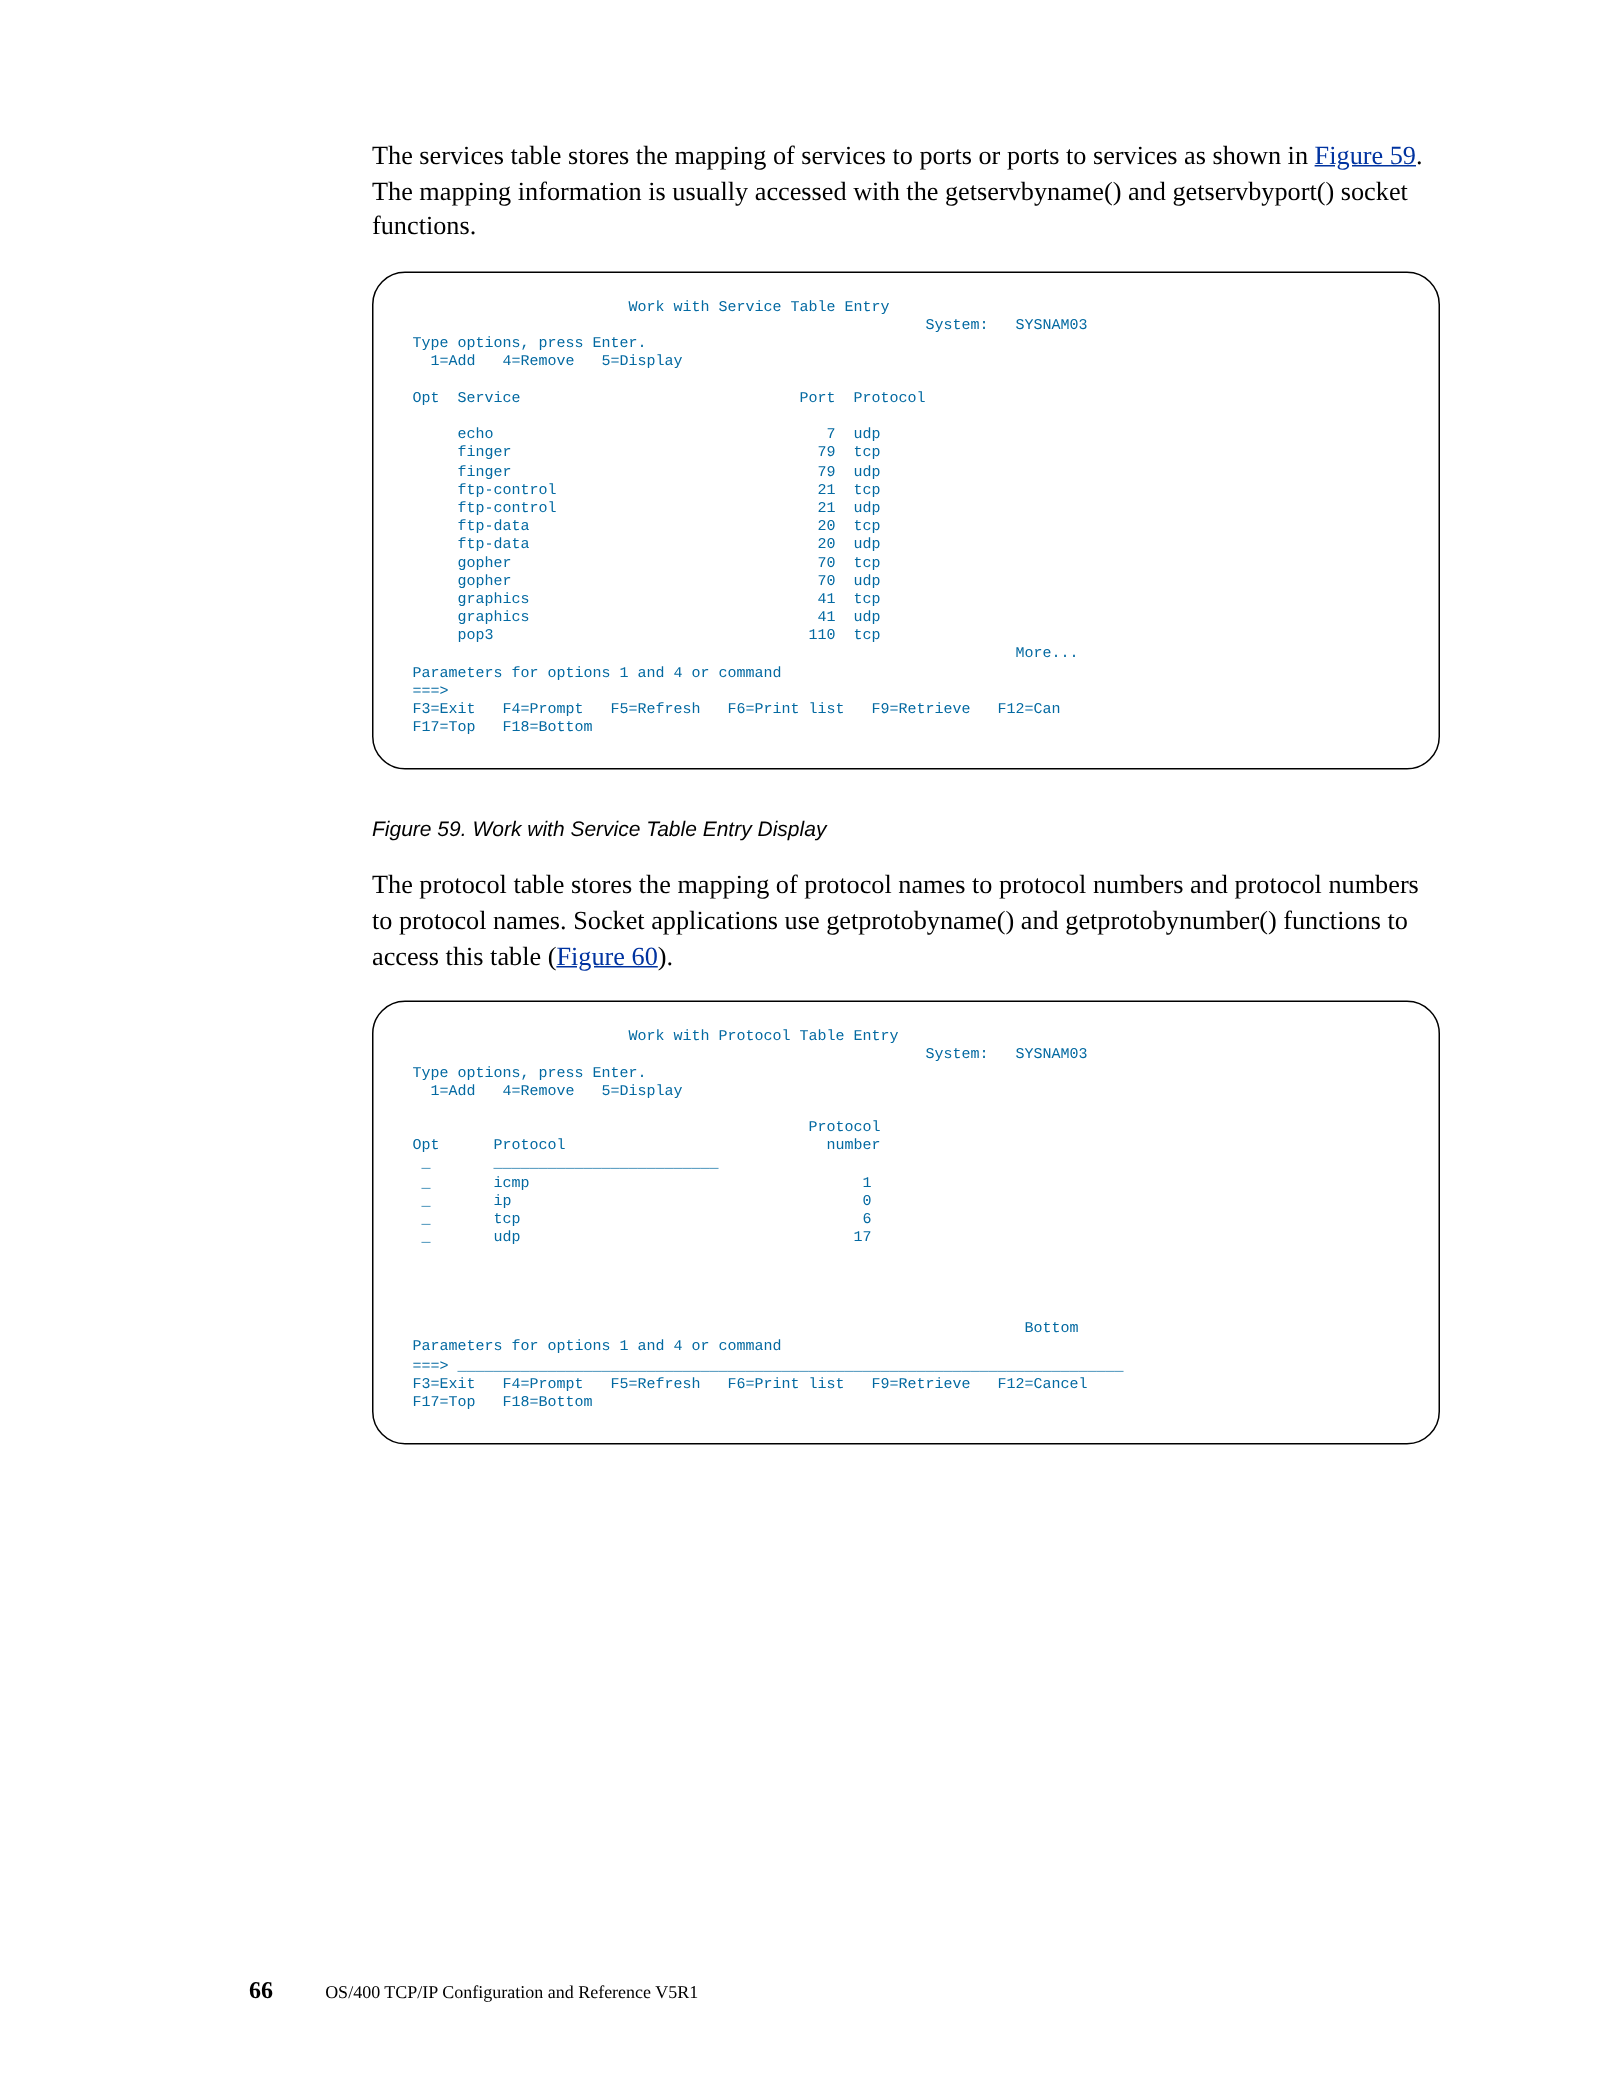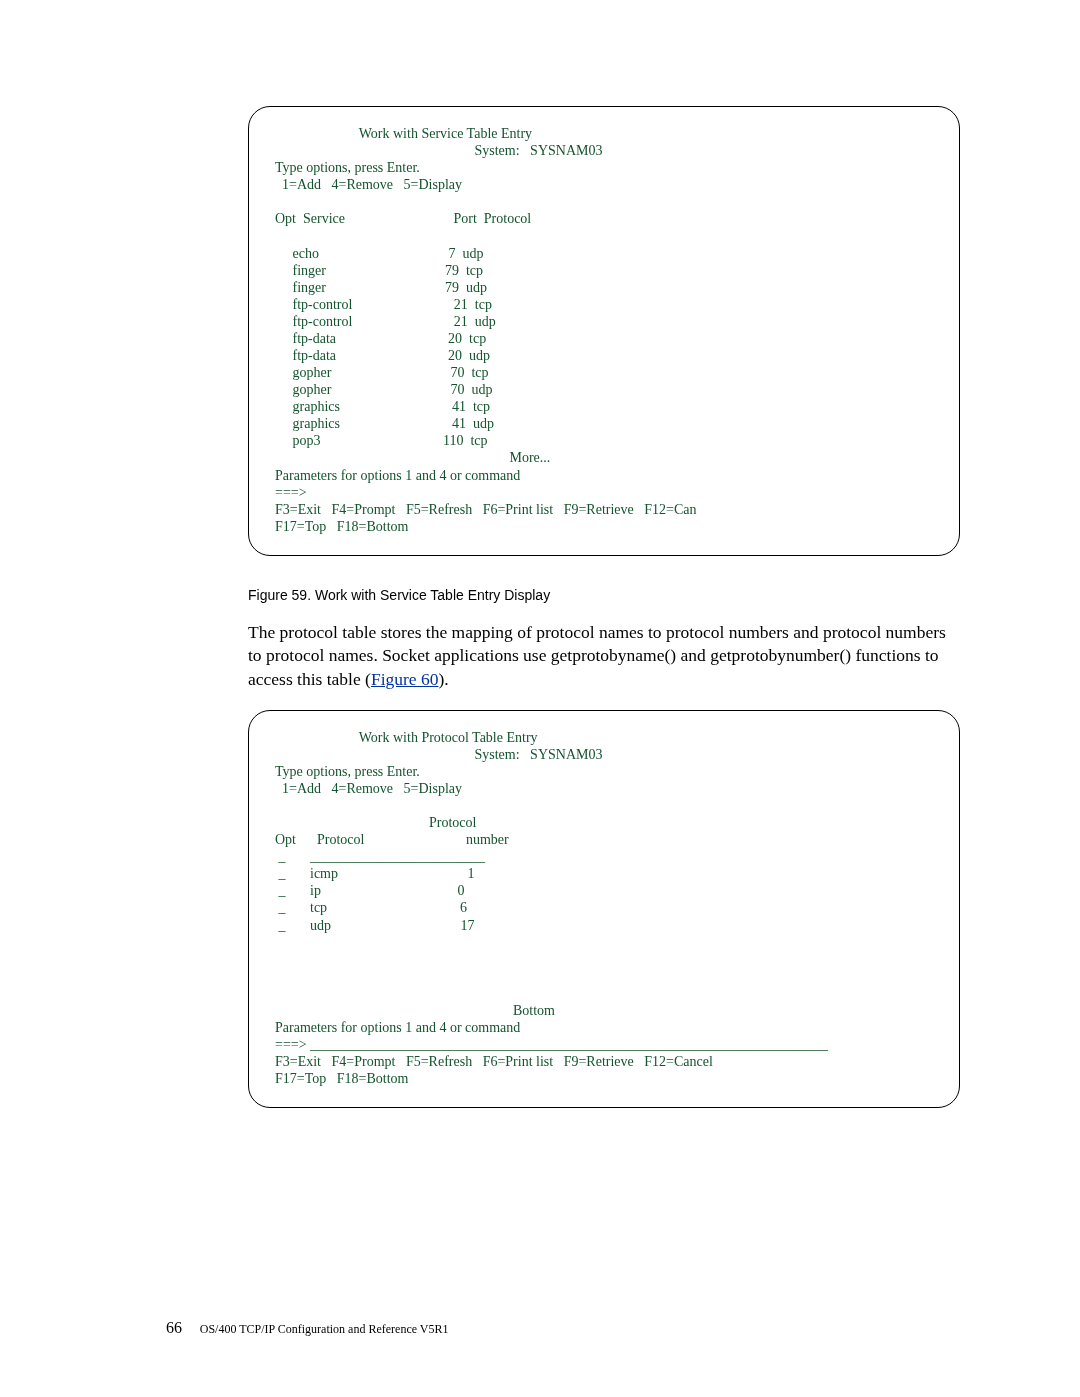--- a/index.html
+++ b/index.html
@@ -27,54 +27,58 @@
     text-decoration: underline;
   }
   .term-box {
     border: 1px solid #000;
     border-radius: 22px;
     margin: 14px 0 28px 0;
     padding: 18px 26px 20px 26px;
     background: #fff;
   }
   .term {
-    font-family: Liberation Serif, serif;
-    font-size: 14px;
+    font-family: Liberation Mono, monospace;
+    font-size: 10px;
     line-height: 1.22;
     white-space: pre;
-    color: #14532d;
+    color: #0369a1;
   }
   .fig-caption {
     font-family: Arial, Helvetica, sans-serif;
     font-size: 14px;
+    font-style: italic;
     margin: 30px 0 16px 0;
   }
   .footer {
     position: absolute;
     left: 0;
     bottom: 58px;
     width: 100%;
     box-sizing: border-box;
     padding-left: 166px;
     font-size: 15px;
   }
   .page-num {
-    font-weight: normal;
+    font-weight: bold;
     font-size: 16px;
-    margin-right: 14px;
+    margin-right: 31px;
   }
   .footer-title {
     font-size: 12px;
   }
 </style>
 </head>
 <body>
 
 <div class="page">
 
+  <p class="para">
+    <span>The services table stores the mapping of services to ports or ports to services as shown in </span><a href="#" class="link">Figure 59</a><span>. The mapping information is usually accessed with the getservbyname() and getservbyport() socket functions.</span>
+  </p>
 
   <div class="term-box">
     <div class="term" id="term1">                        Work with Service Table Entry
                                                          System:   SYSNAM03
 Type options, press Enter.
   1=Add   4=Remove   5=Display
 
 Opt  Service                               Port  Protocol
 
      echo                                     7  udp

